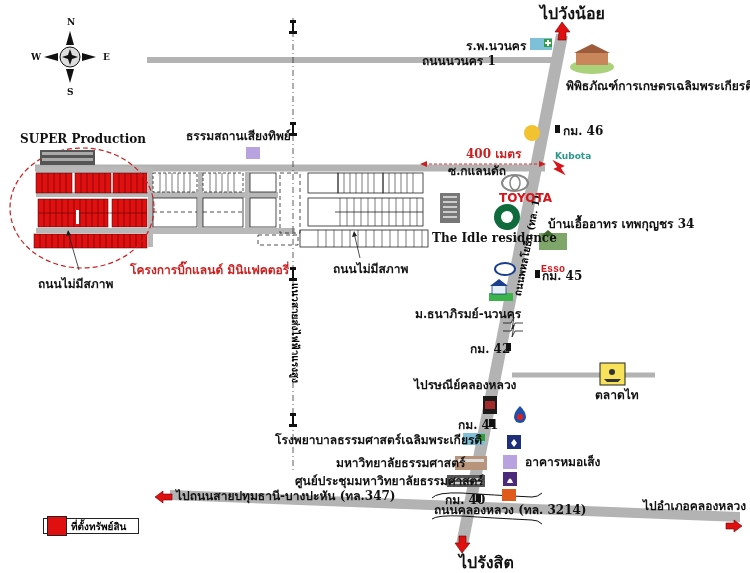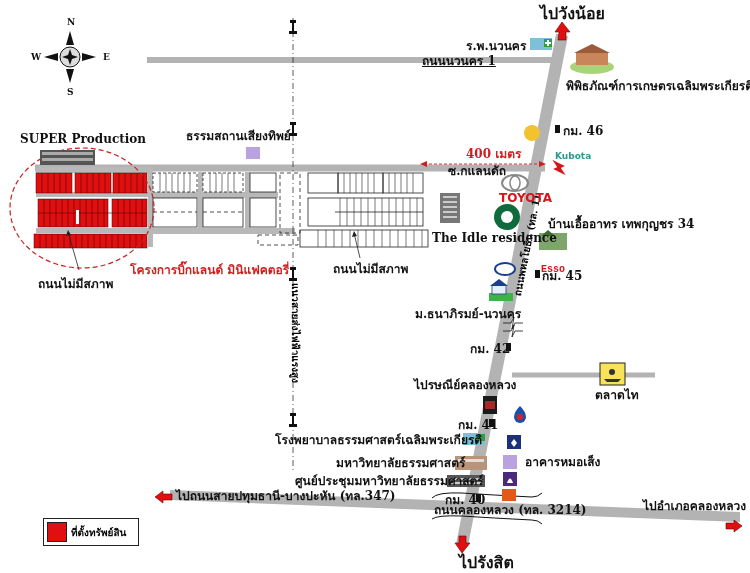--- a/index.html
+++ b/index.html
@@ -4,21 +4,21 @@
 <style>
   html, body { margin: 0; padding: 0; background: #ffffff; }
   body { width: 750px; height: 573px; position: relative; overflow: hidden; font-family: "DejaVu Serif", serif; }
   #map { position: absolute; left: 0; top: 0; width: 750px; height: 573px; }
   .lbl { position: absolute; font-family: "DejaVu Serif", serif; font-weight: bold; color: #111; white-space: nowrap; line-height: 1; }
   .lbl.sm { font-size: 9px; }
   .lbl.md { font-size: 12px; }
   .lbl.red { color: #cc1f1f; }
   .lbl.ttl { font-size: 16px; }
   .vert { position: absolute; transform-origin: left top; white-space: nowrap; font-weight: bold; font-family: "DejaVu Serif", serif; line-height: 1; }
-  .legend { position: absolute; left: 43px; top: 518px; width: 96px; height: 28px; border: 1px solid #222; background: #fff; display: flex; align-items: center; gap: 4px; padding-left: 3px; box-sizing: border-box; }
+  .legend { position: absolute; left: 43px; top: 518px; width: 96px; height: 16px; border: 1px solid #222; background: #fff; display: flex; align-items: center; gap: 4px; padding-left: 3px; box-sizing: border-box; }
   .legend .swatch { width: 18px; height: 18px; background: #e01010; border: 1px solid #222; }
   .legend span { font-size: 10px; font-weight: bold; font-family: "DejaVu Serif", serif; }
 </style>
 </head>
 <body>
 
 <svg id="map" viewBox="0 0 750 573" xmlns="http://www.w3.org/2000/svg">
 
   <g stroke="#b3b3b3" stroke-linecap="butt" fill="none">
 
@@ -308,21 +308,21 @@
 <div class="lbl sm" style="left:67px;top:18px;">N</div>
 <div class="lbl sm" style="left:67px;top:88px;">S</div>
 <div class="lbl sm" style="left:31px;top:53px;">W</div>
 <div class="lbl sm" style="left:103px;top:53px;">E</div>
 
 <div class="lbl ttl" style="left:540px;top:6px;">ไปวังน้อย</div>
 <div class="lbl ttl" style="left:459px;top:555px;">ไปรังสิต</div>
 <div class="lbl md" style="left:176px;top:490px;">ไปถนนสายปทุมธานี-บางปะหัน (ทล.347)</div>
 <div class="lbl md" style="left:643px;top:500px;">ไปอำเภอคลองหลวง</div>
 
-<div class="lbl md" style="left:422px;top:55px;text-decoration:underline;">ถนนนวนคร 1</div>
+<div class="lbl md" style="left:422px;top:55px;">ถนนนวนคร 1</div>
 <div class="lbl md" style="left:448px;top:165px;">ซ.กแลนดัถ</div>
 <div class="lbl md red" style="left:466px;top:148px;">400 เมตร</div>
 <div class="lbl md" style="left:434px;top:504px;">ถนนคลองหลวง (ทล. 3214)</div>
 <div class="lbl md" style="left:38px;top:278px;">ถนนไม่มีสภาพ</div>
 <div class="lbl md" style="left:333px;top:263px;">ถนนไม่มีสภาพ</div>
 <div class="vert" style="left:513px;top:295px;font-size:10px;transform:rotate(-79deg);">ถนนพหลโยธิน (ทล. 1)</div>
 <div class="vert" style="left:300px;top:283px;font-size:10px;transform:rotate(90deg);transform-origin:left top;">แนวสายส่งไฟฟ้าแรงสูง</div>
 
 <div class="lbl md" style="left:20px;top:133px;">SUPER Production</div>
 <div class="lbl md" style="left:186px;top:130px;">ธรรมสถานเสียงทิพย์</div>

